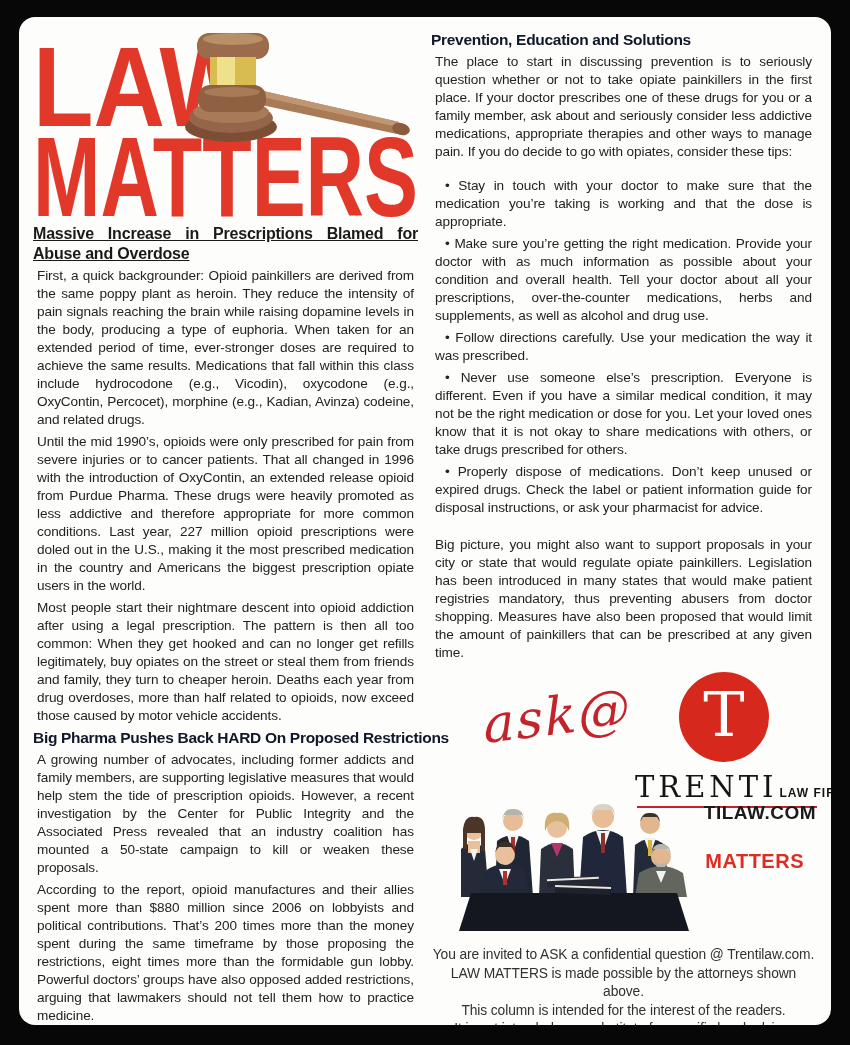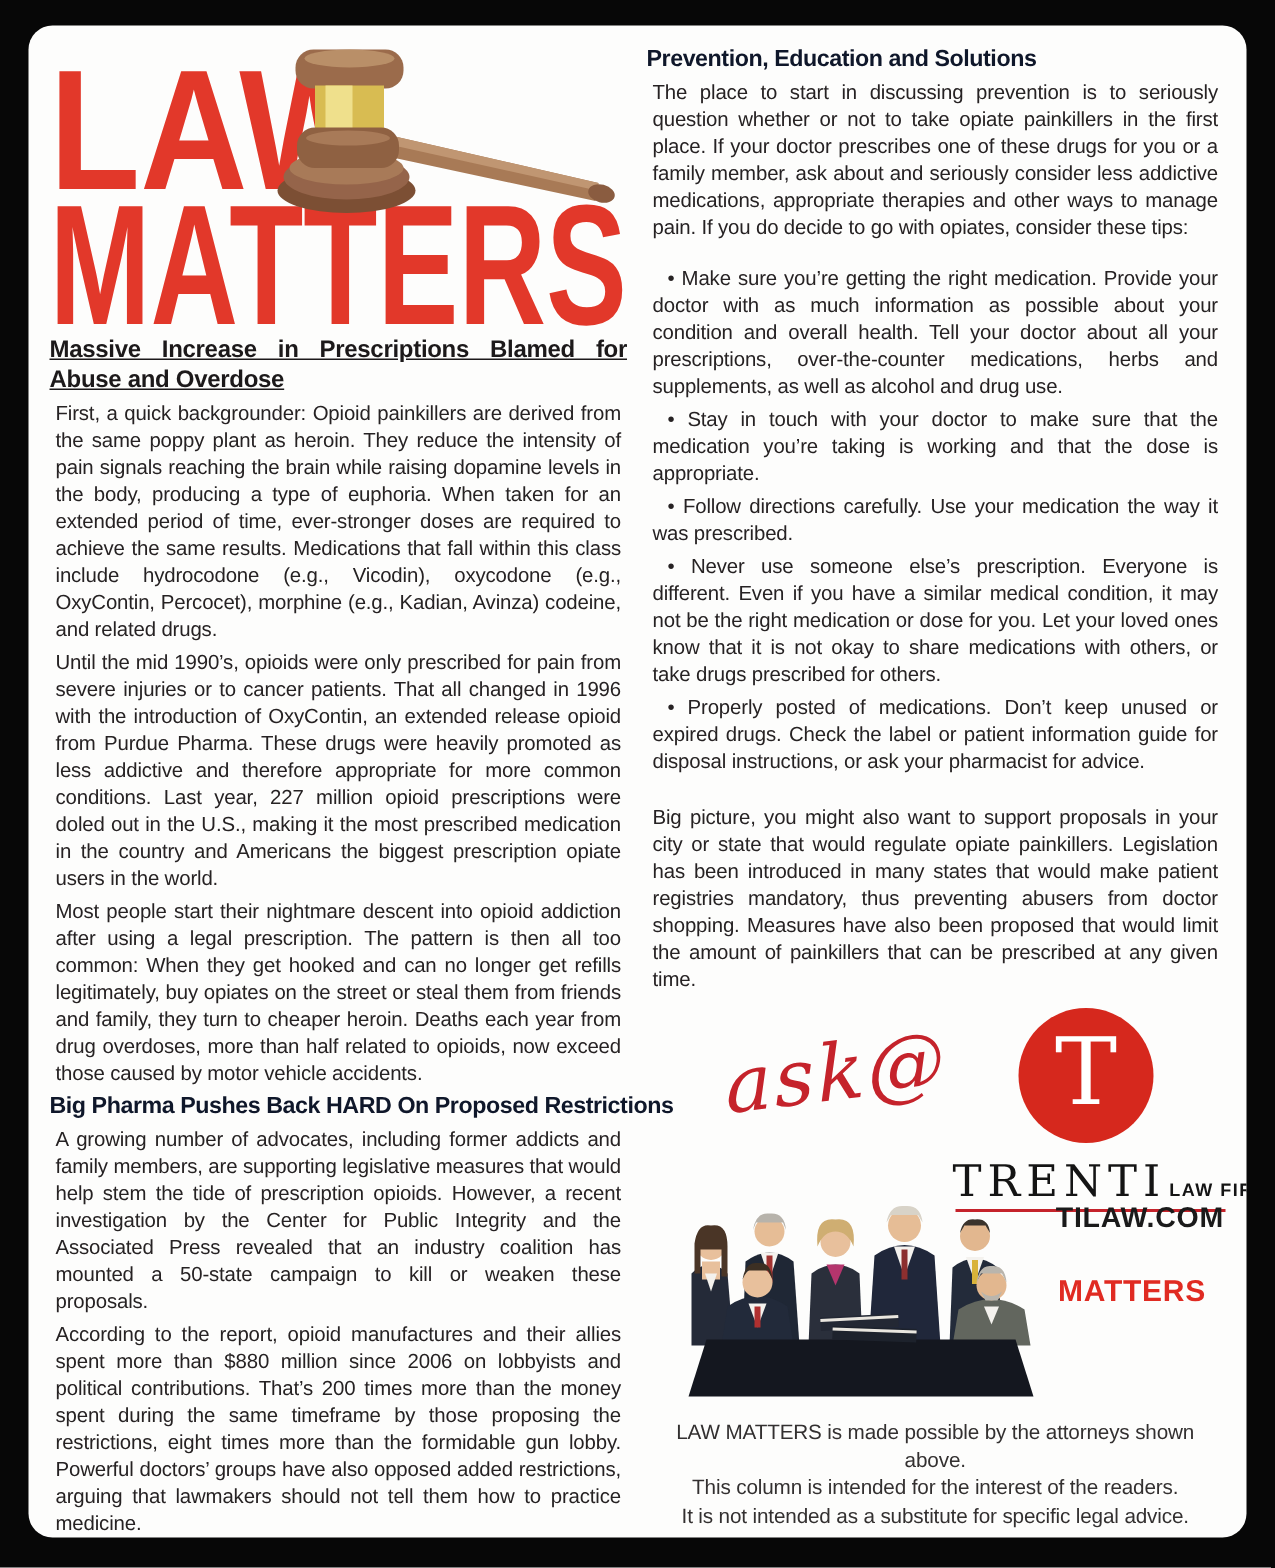--- a/index.html
+++ b/index.html
@@ -127,25 +127,25 @@
       </div>
     </div>
 
     <div class="col">
 
       <div class="h-sub">Prevention, Education and Solutions</div>
 
       <div class="body-text">
         <p>The place to start in discussing prevention is to seriously question whether or not to take opiate painkillers in the first place. If your doctor prescribes one of these drugs for you or a family member, ask about and seriously consider less addictive medications, appropriate therapies and other ways to manage pain. If you do decide to go with opiates, consider these tips:</p>
         <div class="space-sm"></div>
+        <p class="tip">• Stay in touch with your doctor to make sure that the medication you’re taking is working and that the dose is appropriate.</p>
         <p class="tip">• Make sure you’re getting the right medication. Provide your doctor with as much information as possible about your condition and overall health. Tell your doctor about all your prescriptions, over-the-counter medications, herbs and supplements, as well as alcohol and drug use.</p>
-        <p class="tip">• Stay in touch with your doctor to make sure that the medication you’re taking is working and that the dose is appropriate.</p>
         <p class="tip">• Follow directions carefully. Use your medication the way it was prescribed.</p>
         <p class="tip">• Never use someone else’s prescription. Everyone is different. Even if you have a similar medical condition, it may not be the right medication or dose for you. Let your loved ones know that it is not okay to share medications with others, or take drugs prescribed for others.</p>
-        <p class="tip">• Properly posted of medications. Don’t keep unused or expired drugs. Check the label or patient information guide for disposal instructions, or ask your pharmacist for advice.</p>
+        <p class="tip">• Properly dispose of medications. Don’t keep unused or expired drugs. Check the label or patient information guide for disposal instructions, or ask your pharmacist for advice.</p>
         <div class="space-md"></div>
         <p>Big picture, you might also want to support proposals in your city or state that would regulate opiate painkillers. Legislation has been introduced in many states that would make patient registries mandatory, thus preventing abusers from doctor shopping. Measures have also been proposed that would limit the amount of painkillers that can be prescribed at any given time.</p>
       </div>
 
       <div class="ad">
         <div class="ask-script">ask@</div>
 
         <div class="t-circle">
           <span>T</span>
         </div>
@@ -215,20 +215,21 @@
           <g>
             <rect x="104" y="80" width="52" height="9" fill="#232834" transform="rotate(-3 130 84)"></rect>
             <rect x="104" y="81" width="52" height="2" fill="#e9e6df" transform="rotate(-3 130 84)"></rect>
             <rect x="112" y="88" width="56" height="9" fill="#1d222c" transform="rotate(2 140 92)"></rect>
             <rect x="112" y="89" width="56" height="2" fill="#e9e6df" transform="rotate(2 140 92)"></rect>
           </g>
         </svg>
       </div>
 
       <div class="footer">
+        <p>You are invited to ASK a confidential question @ Trentilaw.com.</p>
         <p>LAW MATTERS  is made possible by the attorneys shown above.</p>
         <p>This column is intended for the interest of the readers.</p>
         <p>It is not intended as a substitute for specific legal advice.</p>
       </div>
 
     </div>
   </div>
 </div>
 
 </body></html>

